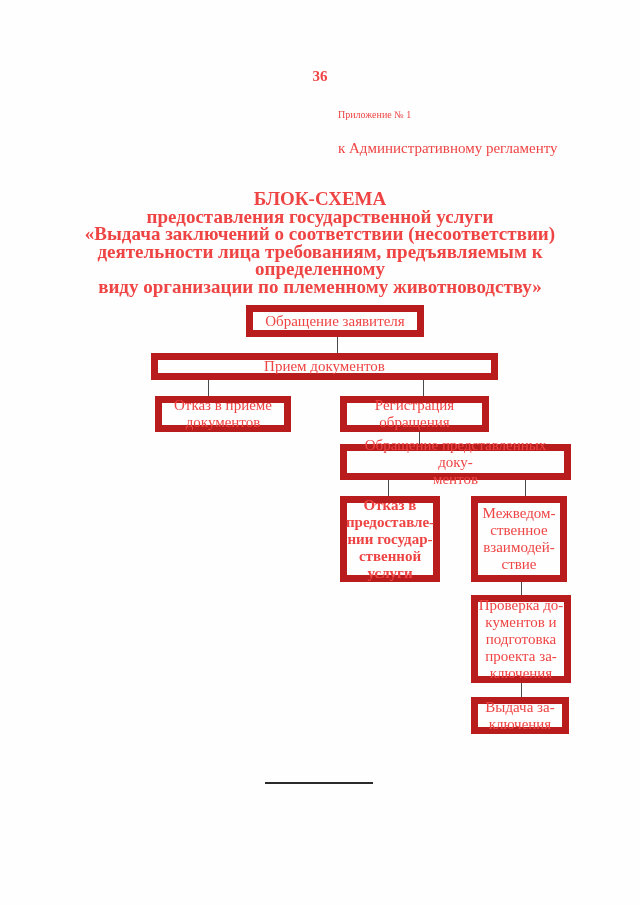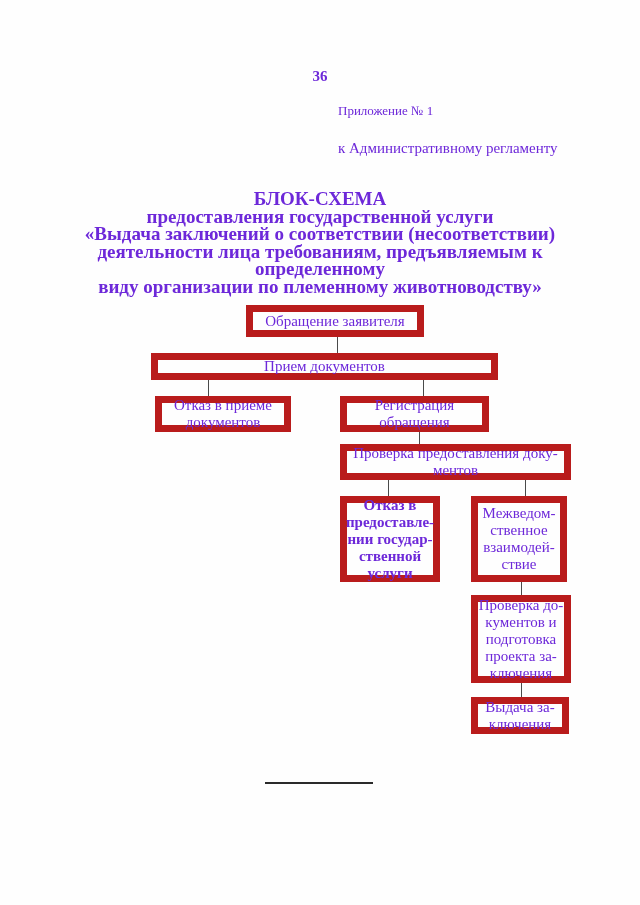--- a/index.html
+++ b/index.html
@@ -6,37 +6,37 @@
     margin: 0;
     padding: 0;
     background: #ffffff;
   }
   .page {
     position: relative;
     width: 640px;
     height: 905px;
     background: #fefefe;
     font-family: "Liberation Serif", "DejaVu Serif", serif;
-    color: #6d28d9;
+    color: #ef4444;
     overflow: hidden;
   }
   .page-number {
     position: absolute;
     top: 68px;
     left: 0;
     width: 640px;
     text-align: center;
     font-size: 15px;
     font-weight: bold;
   }
   .appendix-line1 {
     position: absolute;
-    top: 103px;
+    top: 109px;
     left: 338px;
-    font-size: 13px;
+    font-size: 10px;
   }
   .appendix-line2 {
     position: absolute;
     top: 140px;
     left: 338px;
     font-size: 15px;
     text-align: right;
   }
   .doc-title {
     position: absolute;
@@ -118,21 +118,21 @@
     <div class="flow-node n2">Прием документов</div>
     <div class="conn c2a"></div>
     <div class="conn c2b"></div>
 
     <div class="flow-node n3">Отказ в приеме
 документов</div>
     <div class="flow-node n4">Регистрация
 обращения</div>
     <div class="conn c3"></div>
 
-    <div class="flow-node n5">Проверка предоставления доку-
+    <div class="flow-node n5">Обращение представленных доку-
 ментов</div>
     <div class="conn c4a"></div>
     <div class="conn c4b"></div>
 
     <div class="flow-node n6">Отказ в
 предоставле-
 нии государ-
 ственной
 услуги</div>
     <div class="flow-node n7">Межведом-

